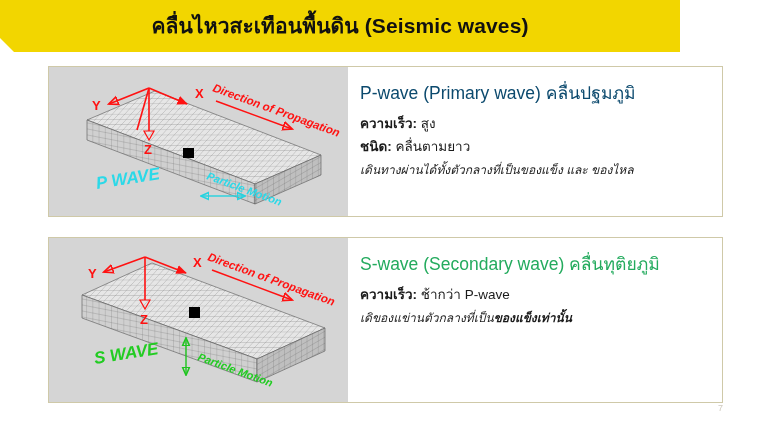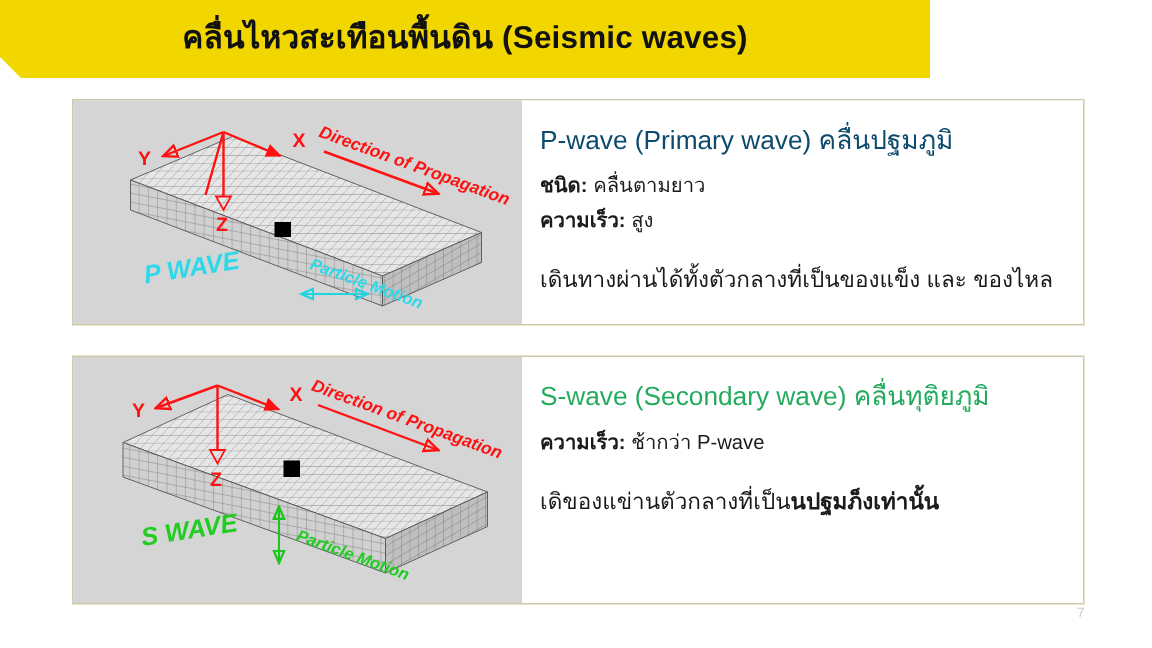--- a/index.html
+++ b/index.html
@@ -13,21 +13,21 @@
     font-family: "Liberation Sans", "DejaVu Sans", sans-serif;
     overflow: hidden;
     position: relative;
   }
 
   
   .title-banner {
     position: absolute;
     left: 0;
     top: 0;
-    width: 620px;
+    width: 680px;
     height: 52px;
     background: #F2D600;
     -webkit-clip-path: polygon(0 0, 748px 0, 760px 12px, 760px 52px, 14px 52px, 0 38px);
     clip-path: polygon(0 0, 748px 0, 760px 12px, 760px 52px, 14px 52px, 0 38px);
     display: flex;
     align-items: center;
     justify-content: center;
   }
   .title-text {
     color: #111111;
@@ -79,25 +79,26 @@
   .spec-line {
     font-size: 13.5px;
     color: #1b1b1b;
     line-height: 1.55;
     margin: 0 0 2px 0;
     white-space: nowrap;
   }
   .spec-label { font-weight: bold; }
   .spec-val { font-weight: normal; }
   .medium-line {
-    font-size: 15px;
+    font-size: 12px;
     color: #1b1b1b;
     line-height: 1.55;
-    margin-top: 17px;
-    white-space: nowrap;
+    margin-top: 3px;
+    white-space: nowrap;
+    font-style: italic;
   }
   .medium-line .em { font-weight: bold; }
 
   
   .fig-svg { display: block; width: 299px; height: 100%; }
 
   
   .page-number {
     position: absolute;
     left: 718px;
@@ -173,26 +174,26 @@
         <text fill="#2BD9E8" font-family="'Liberation Sans',sans-serif" font-size="11" font-weight="bold" font-style="italic" transform="translate(157,112) rotate(20)">Particle Motion</text>
         <line x1="173" y1="129" x2="196" y2="129" stroke="#23d3e0" stroke-width="1.4" marker-end="url(#arrCyO-P)"></line>
         <line x1="173" y1="129" x2="152" y2="129" stroke="#23d3e0" stroke-width="1.4" marker-end="url(#arrCyO-P)"></line>
       </g>
     </svg>
   </div>
 
   <div class="txt-pane">
     <div class="wave-heading">P-wave (Primary wave) คลื่นปฐมภูมิ</div>
     <div class="spec-line">
+      <span class="spec-label">ความเร็ว:</span>
+      <span class="spec-val">สูง</span>
+    </div>
+    <div class="spec-line">
       <span class="spec-label">ชนิด:</span>
       <span class="spec-val">คลื่นตามยาว</span>
-    </div>
-    <div class="spec-line">
-      <span class="spec-label">ความเร็ว:</span>
-      <span class="spec-val">สูง</span>
     </div>
     <div class="medium-line">
       <span>เดินทางผ่านได้ทั้งตัวกลางที่เป็นของแข็ง และ ของไหล</span><span class="em"></span>
     </div>
   </div>
 </div>
 
 <div class="card" id="card-s">
 
   <div class="fig-pane">
@@ -256,18 +257,18 @@
     </svg>
   </div>
 
   <div class="txt-pane">
     <div class="wave-heading">S-wave (Secondary wave) คลื่นทุติยภูมิ</div>
     <div class="spec-line">
       <span class="spec-label">ความเร็ว:</span>
       <span class="spec-val">ช้ากว่า P-wave</span>
     </div>
     <div class="medium-line">
-      <span>เดิของแข่านตัวกลางที่เป็น</span><span class="em">นปฐมภ็งเท่านั้น</span>
+      <span>เดิของแข่านตัวกลางที่เป็น</span><span class="em">ของแข็งเท่านั้น</span>
     </div>
   </div>
 </div>
 
 <div class="page-number">7</div>
 
 </body></html>

